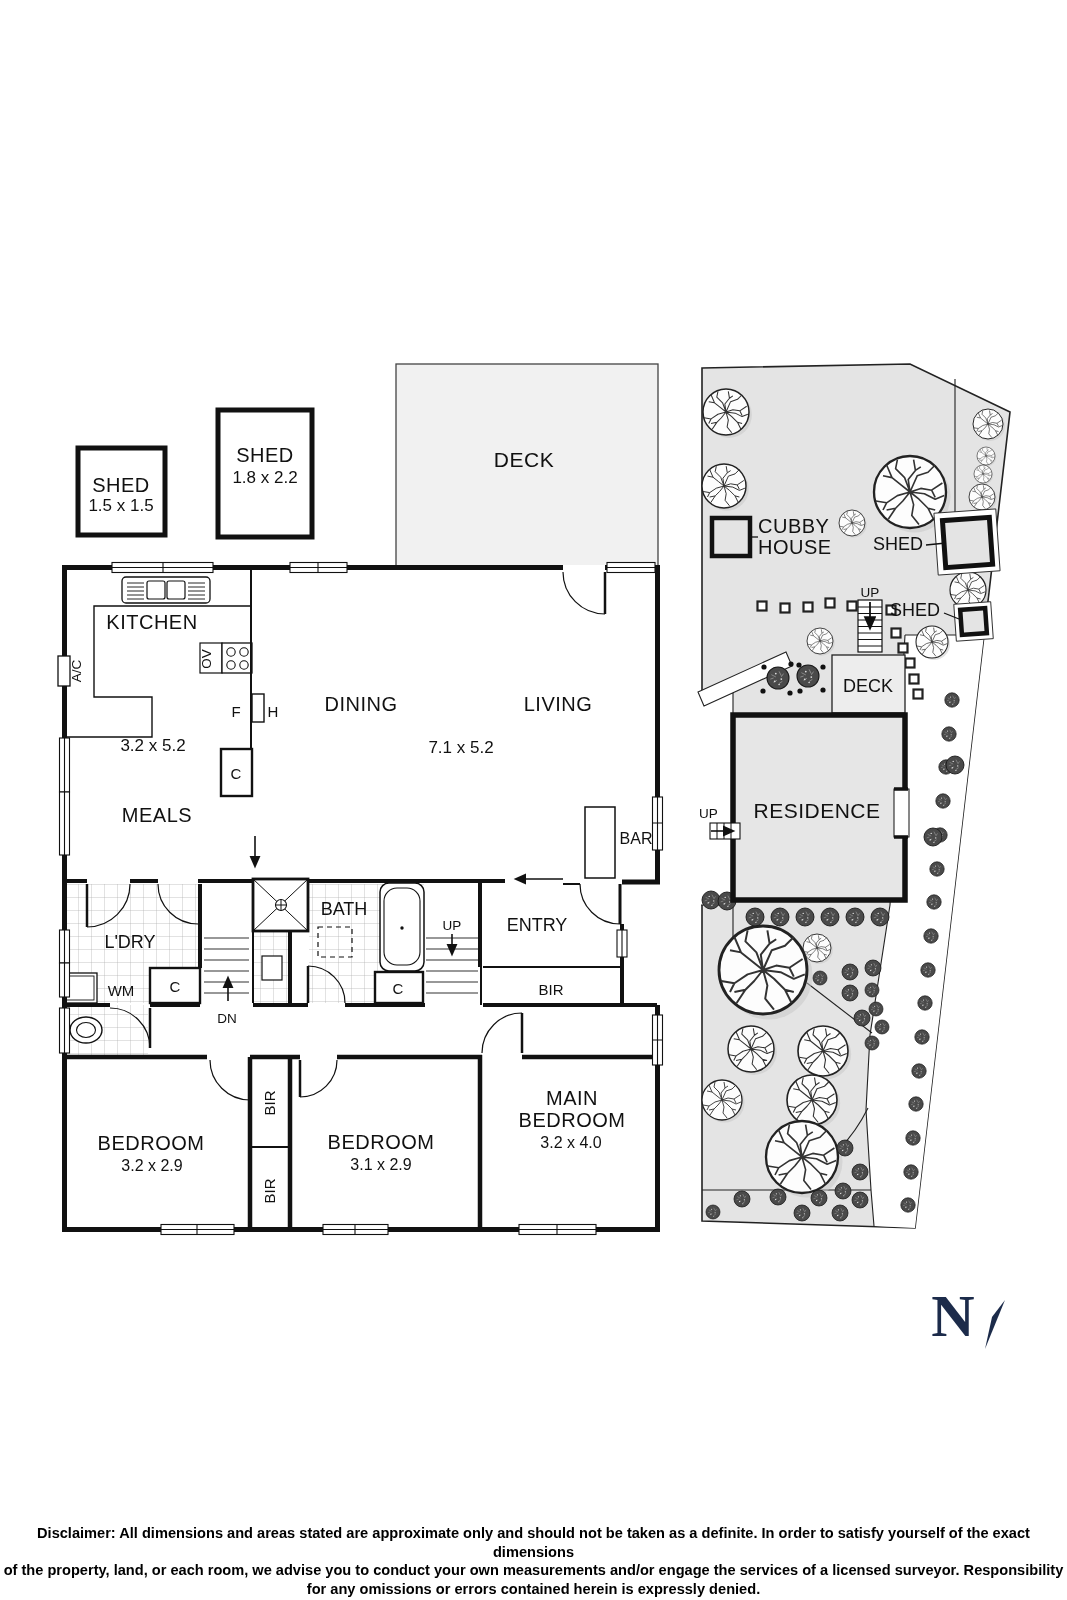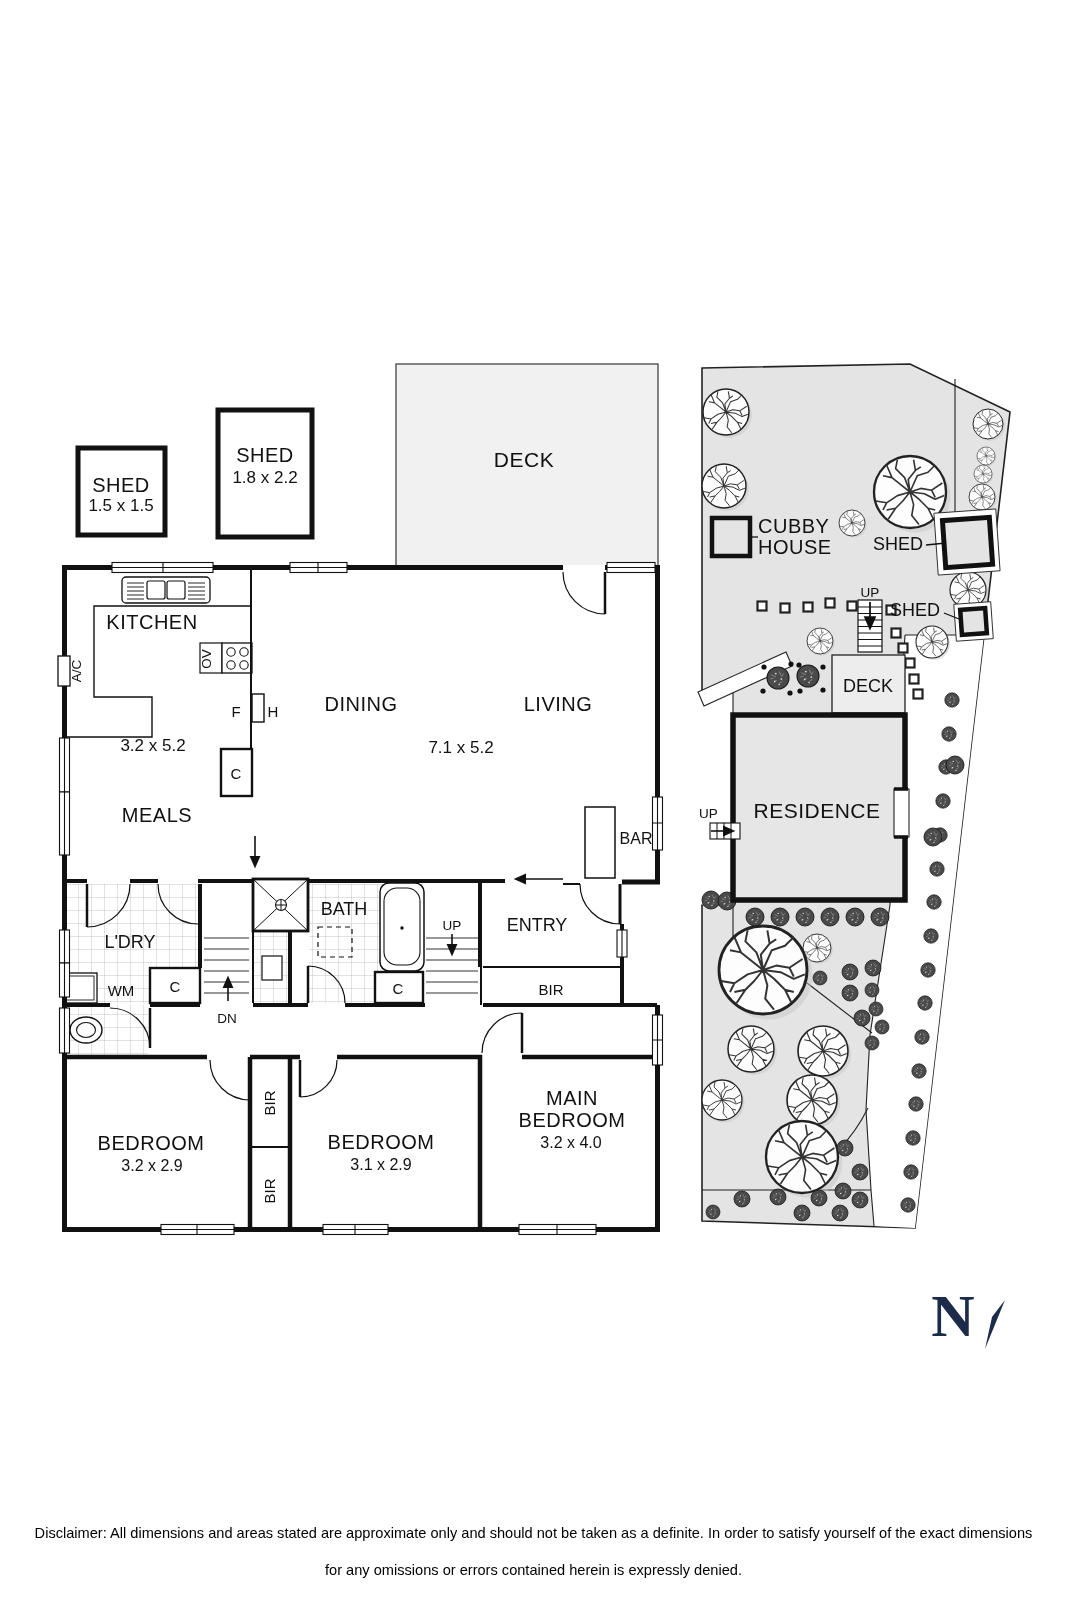--- a/index.html
+++ b/index.html
@@ -10,21 +10,21 @@
   .lbl{text-anchor:middle;}
   .fs21{font-size:21px;letter-spacing:.5px;}
   .fs20{font-size:20px;letter-spacing:.5px;}
   .fs18{font-size:18px;}
   .fs17{font-size:17px;}
   .fs16{font-size:16px;}
   .fs15{font-size:15px;}
   .fs14{font-size:13.5px;}
   .north{font-family:"Liberation Serif",serif;font-weight:bold;font-size:60px;fill:#1c2b4a;text-anchor:middle;}
   .disclaimer{position:absolute;left:0;top:1524px;width:100%;text-align:center;
-      font-size:14.6px;line-height:18.6px;color:#000;}
+      font-size:14.6px;line-height:18.6px;color:#000;font-weight:bold;}
 </style>
 </head>
 <body>
 
 <div id="page">
 <svg width="1067" height="1600" viewBox="0 0 1067 1600">
   <defs>
     <pattern id="tile" patternUnits="userSpaceOnUse" width="13" height="13">
       <path d="M13,0 H0 V13" fill="none" stroke="#aaa" stroke-width="0.7"></path>
     </pattern>
@@ -367,16 +367,16 @@
   </g>
 
   <g>
     <text class="north" x="953" y="1336">N</text>
     <path d="M1005,1300 L985,1349 L992,1317 Z" fill="#1c2b4a"></path>
   </g>
 </svg>
 
 <div class="disclaimer">
   <span>Disclaimer: All dimensions and areas stated are approximate only and should not be taken as a definite. In order to satisfy yourself of the exact dimensions</span><br>
-  <br>
+  <span>of the property, land, or each room, we advise you to conduct your own measurements and/or engage the services of a licensed surveyor. Responsibility</span><br>
   <span>for any omissions or errors contained herein is expressly denied.</span>
 </div>
 </div>
 
 </body></html>

